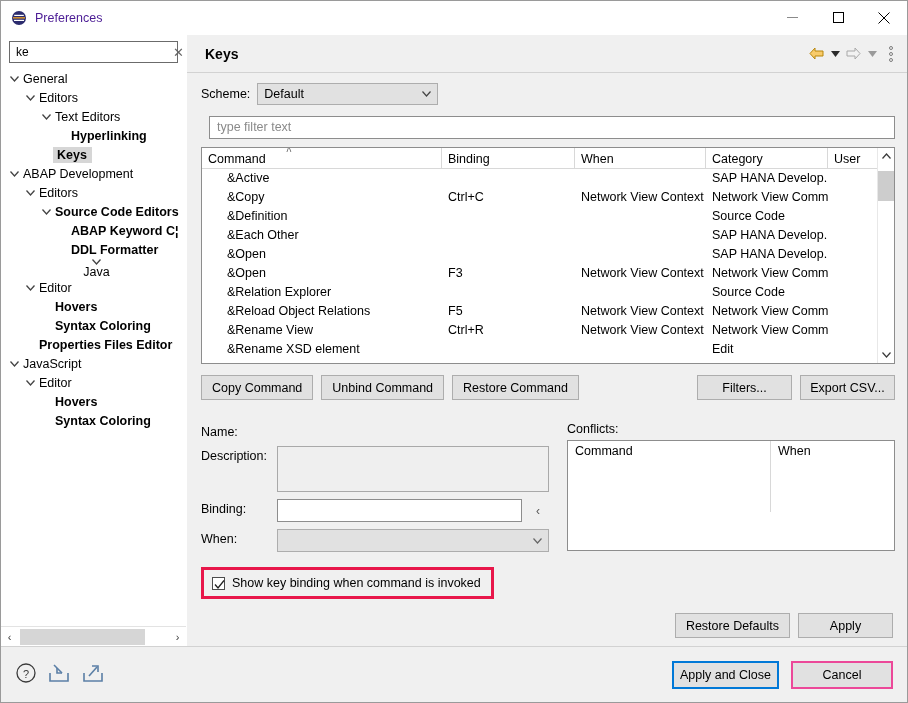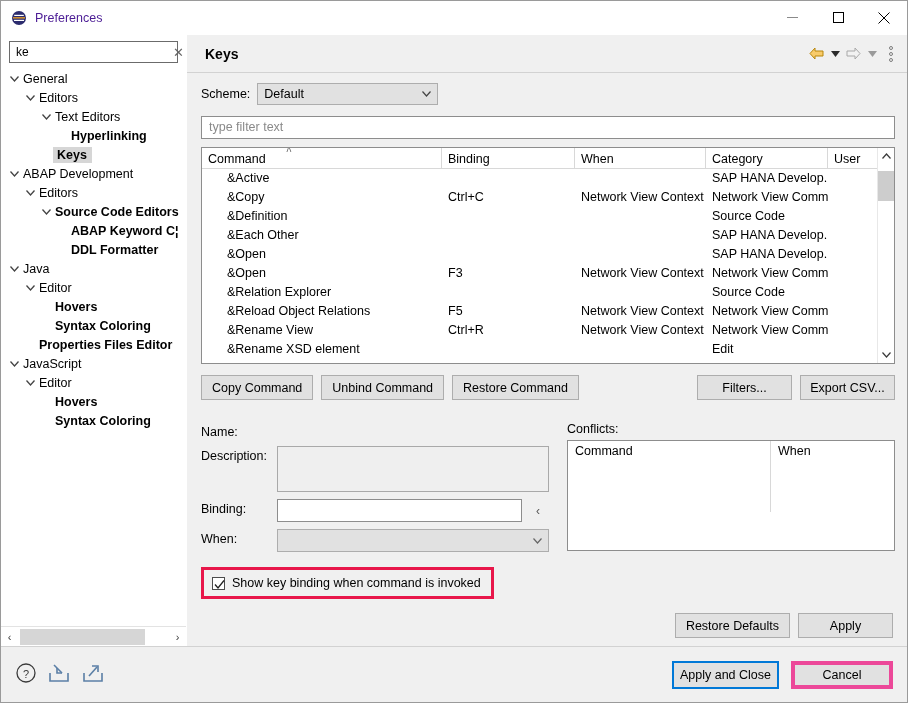--- a/index.html
+++ b/index.html
@@ -100,21 +100,21 @@
   .combo {
     width: 181px; height: 22px; background: #e1e1e1;
     border: 1px solid #adadad; display: flex; align-items: center;
     padding: 0 0 0 6px; font-size: 12.5px;
   }
   .combo .arrow { margin-left: auto; width: 22px; display:flex; align-items:center; justify-content:center; }
 
   .filter-input {
     height: 24px; border: 1px solid #8d8d8d; background: #fff;
     display: flex; align-items: center; padding: 0 7px; color: #8a8a8a;
-    font-size: 12.5px; margin-bottom: 8px;
+    font-size: 12.5px; margin-bottom: 8px; margin-left: 8px;
   }
 
   
   .table-wrap {
     border: 1px solid #8d8d8d; background: #fff;
     height: 232px; display: flex; flex-direction: column; overflow:hidden;
   }
   .tbl-inner { flex:1; display:flex; min-height:0;}
   .tbl-main { flex:1; display:flex; flex-direction:column; min-width:0;}
   .thead { display: flex; height: 21px; background: #fff; border-bottom: 1px solid #d8d8d8; }
@@ -193,21 +193,21 @@
   }
   .foot-icons { display: flex; align-items: center; gap: 10px; }
   .foot-right { margin-left: auto; display: flex; align-items: flex-end; gap: 12px; }
   .btn-primary {
     height: 28px; min-width: 102px; background: #e1e1e1;
     border: 2px solid #0078d7; font-size: 12.5px;
     display: inline-flex; align-items: center; justify-content: center;
     font-family: "Liberation Sans", sans-serif;
   }
   .btn-plain {
-    height: 28px; min-width: 102px; background: #e1e1e1; border: 4px solid #ec4899;
+    height: 28px; min-width: 102px; background: #e1e1e1; border: 2px solid #ec4899;
     font-size: 12.5px; display: inline-flex; align-items: center; justify-content: center;
     font-family: "Liberation Sans", sans-serif;
   }
 </style>
 </head>
 <body>
 
 <div class="window">
 
   <div class="titlebar">
@@ -306,21 +306,21 @@
             <span class="tlabel bold">Source Code Editors</span>
           </div>
           <div class="tnode" style="padding-left: 54px;">
             <span class="tw"></span>
             <span class="tlabel bold">ABAP Keyword C¦</span>
           </div>
           <div class="tnode" style="padding-left: 54px;">
             <span class="tw"></span>
             <span class="tlabel bold">DDL Formatter</span>
           </div>
-          <div class="tnode" style="padding-left: 6px;">
+          <div class="tnode" style="padding-left: 6px; flex-direction: column;">
             <span class="tw">
               <svg width="9" height="6" viewBox="0 0 9 6">
                 <path d="M0.5 0.5L4.5 5 8.5 0.5" fill="none" stroke="#444" stroke-width="1.3"></path>
               </svg>
             </span>
             <span class="tlabel">Java</span>
           </div>
           <div class="tnode" style="padding-left: 22px;">
             <span class="tw">
               <svg width="9" height="6" viewBox="0 0 9 6">

